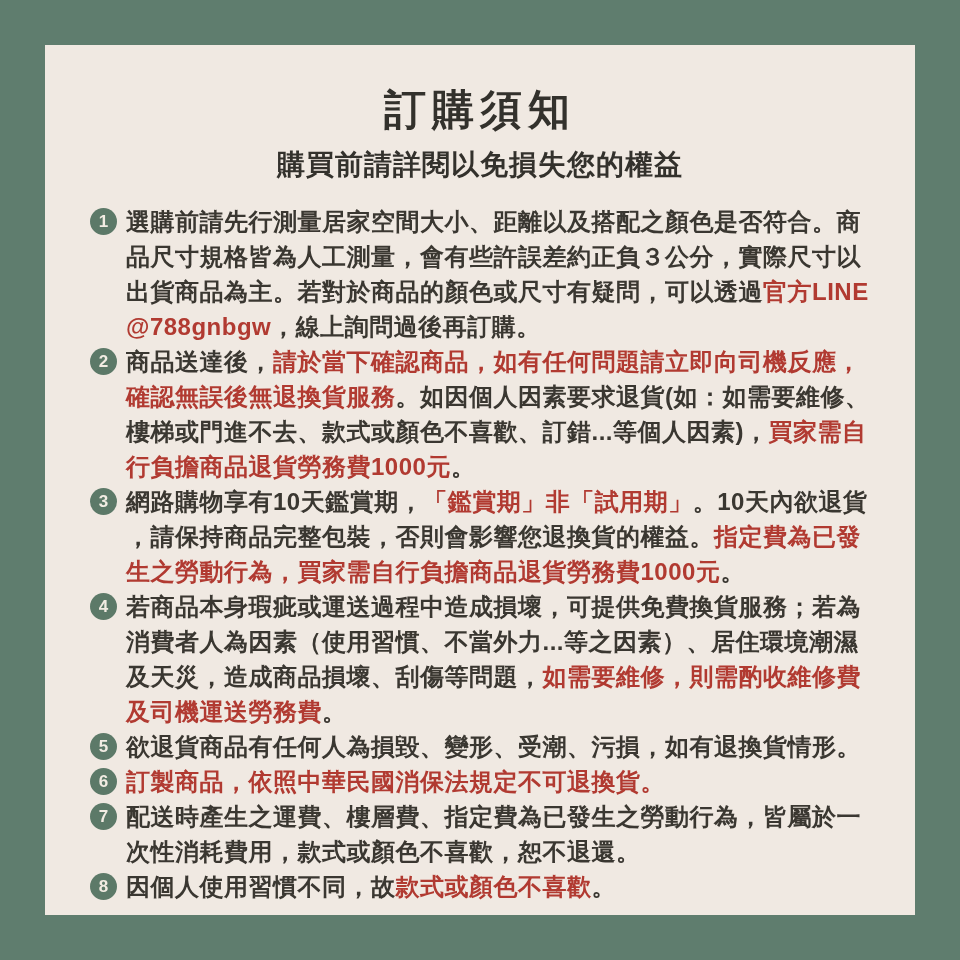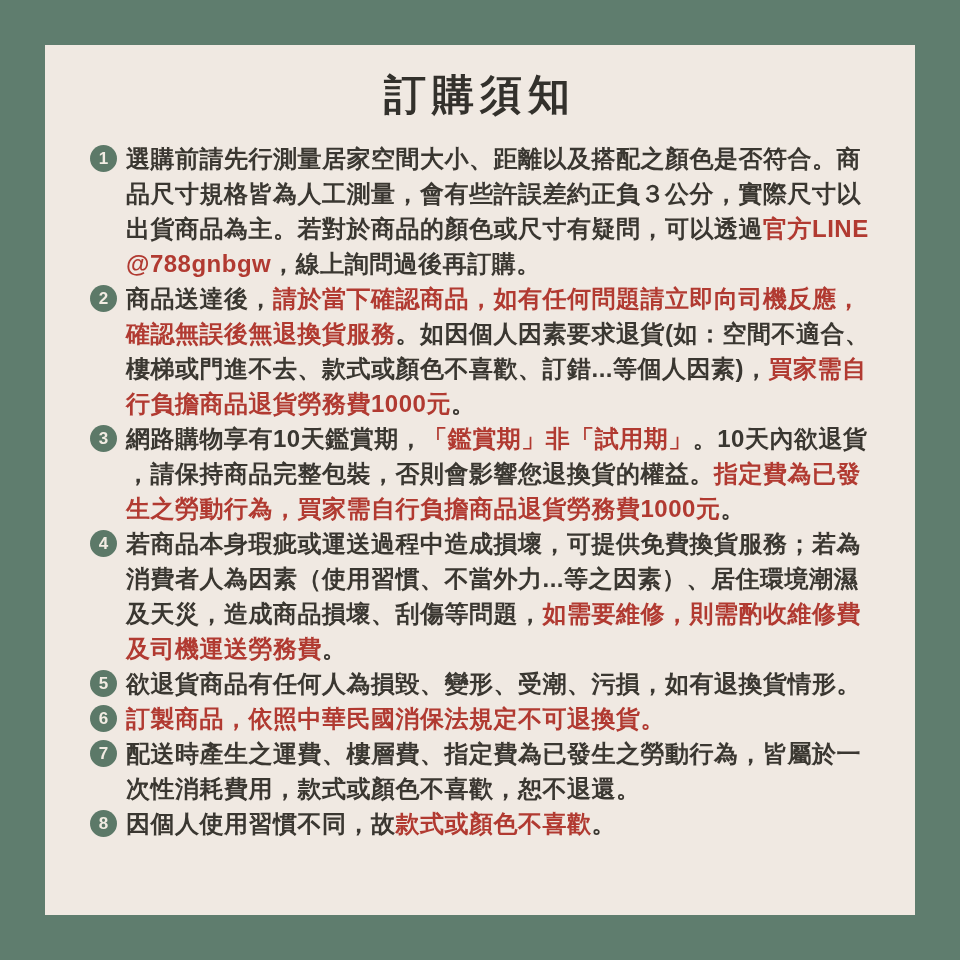--- a/index.html
+++ b/index.html
@@ -15,21 +15,21 @@
     margin: 0; padding: 0;
     width: 960px; height: 960px;
     background: var(--frame);
     font-family: "Liberation Sans", "DejaVu Sans", sans-serif;
   }
   .panel {
     position: absolute;
     left: 45px; top: 45px;
     width: 870px; height: 870px;
     background: var(--panel);
-    padding: 20px 45px 0 45px;
+    padding: 35px 45px 0 45px;
   }
   .title {
     margin: 6px 0 0 0;
     text-align: center;
     font-size: 42px;
     line-height: 48px;
     font-weight: 800;
     letter-spacing: 6px;
     color: #33312c;
   }
@@ -67,28 +67,29 @@
     line-break: anywhere;
     word-break: break-all;
   }
   .seg-red { color: var(--accent-red); }
 </style>
 </head>
 <body>
 
 <div class="panel">
   <h1 class="title">訂購須知</h1>
+  <h2 class="subtitle">購買前請詳閱以免損失您的權益</h2>
   <div class="list" id="notice-list">
       <div class="item">
         <span class="badge">1</span>
         <div class="item-text"><span class="seg-normal">選購前請先行測量居家空間大小、距離以及搭配之顏色是否符合。商品尺寸規格皆為人工測量，會有些許誤差約正負３公分，實際尺寸以出貨商品為主。若對於商品的顏色或尺寸有疑問，可以透過</span><span class="seg-red">官方LINE@788gnbgw</span><span class="seg-normal">，線上詢問過後再訂購。</span></div>
       </div>
       <div class="item">
         <span class="badge">2</span>
-        <div class="item-text"><span class="seg-normal">商品送達後，</span><span class="seg-red">請於當下確認商品，如有任何問題請立即向司機反應，確認無誤後無退換貨服務</span><span class="seg-normal">。如因個人因素要求退貨(如：空間不適合、樓梯或門進不去、款式或顏色不喜歡、訂錯...等個人因素)，</span><span class="seg-red">買家需自行負擔商品退貨勞務費1000元</span><span class="seg-normal">。</span></div>
+        <div class="item-text"><span class="seg-normal">商品送達後，</span><span class="seg-red">請於當下確認商品，如有任何問題請立即向司機反應，確認無誤後無退換貨服務</span><span class="seg-normal">。如因個人因素要求退貨(如：如需要維修、樓梯或門進不去、款式或顏色不喜歡、訂錯...等個人因素)，</span><span class="seg-red">買家需自行負擔商品退貨勞務費1000元</span><span class="seg-normal">。</span></div>
       </div>
       <div class="item">
         <span class="badge">3</span>
         <div class="item-text"><span class="seg-normal">網路購物享有10天鑑賞期，</span><span class="seg-red">「鑑賞期」非「試用期」</span><span class="seg-normal">。10天內欲退貨，請保持商品完整包裝，否則會影響您退換貨的權益。</span><span class="seg-red">指定費為已發生之勞動行為，買家需自行負擔商品退貨勞務費1000元</span><span class="seg-normal">。</span></div>
       </div>
       <div class="item">
         <span class="badge">4</span>
         <div class="item-text"><span class="seg-normal">若商品本身瑕疵或運送過程中造成損壞，可提供免費換貨服務；若為消費者人為因素（使用習慣、不當外力...等之因素）、居住環境潮濕及天災，造成商品損壞、刮傷等問題，</span><span class="seg-red">如需要維修，則需酌收維修費及司機運送勞務費</span><span class="seg-normal">。</span></div>
       </div>
       <div class="item">

